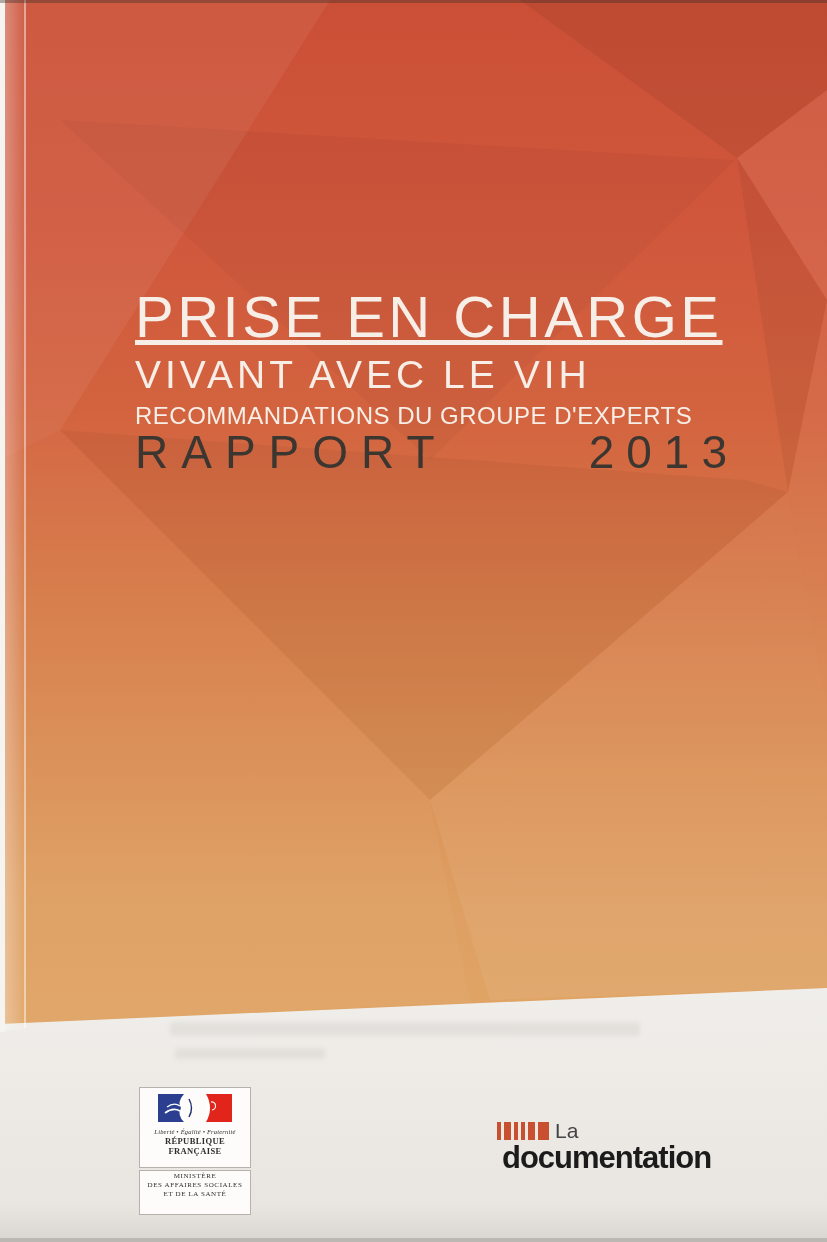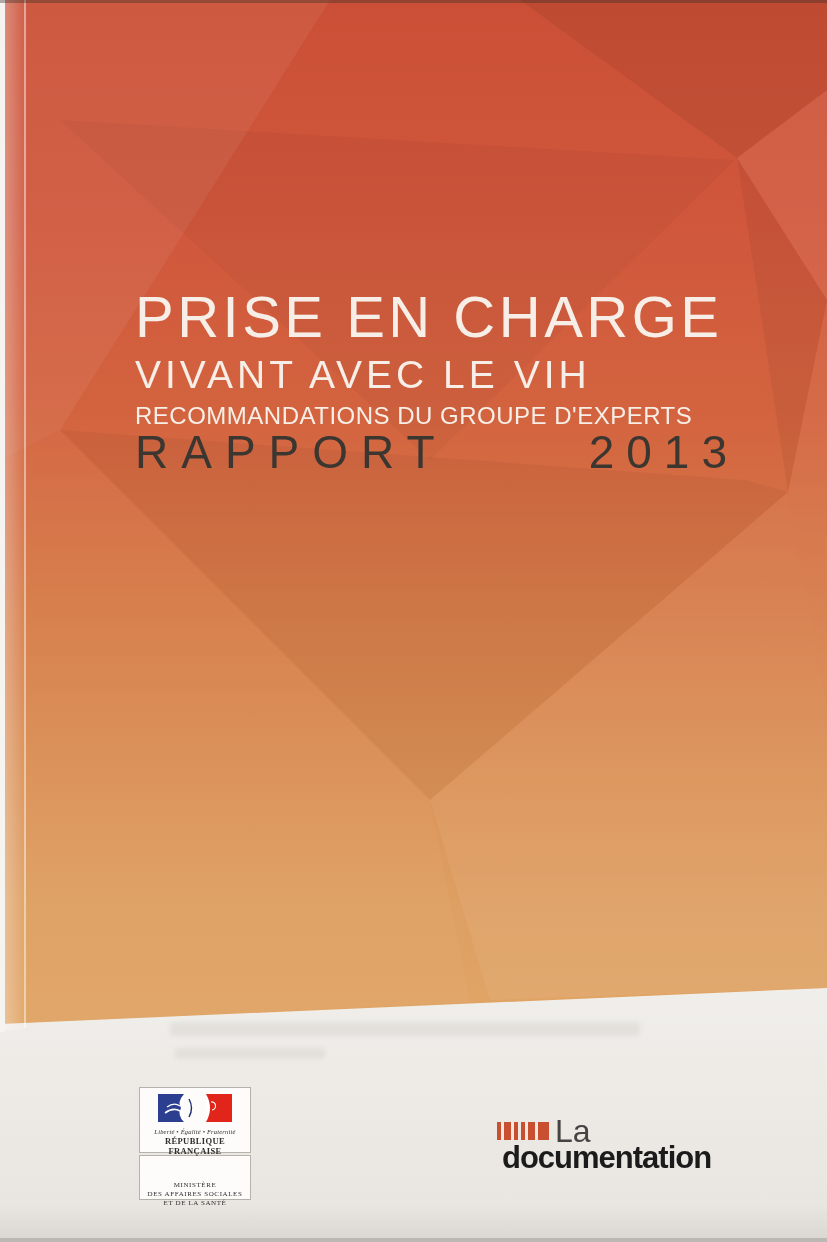--- a/index.html
+++ b/index.html
@@ -17,43 +17,43 @@
     background:linear-gradient(90deg,rgba(255,255,255,.30),rgba(255,255,255,0));z-index:3;}
   .spine-line{left:24px;top:0;width:2px;height:1028px;background:rgba(255,255,255,.45);
     filter:blur(.6px);z-index:3;}
   .edge-top{left:0;top:0;width:827px;height:3px;background:rgba(58,48,40,.38);z-index:4;}
   .edge-bottom{left:0;bottom:0;width:827px;height:4px;background:rgba(80,75,68,.22);z-index:4;}
   
   .ghost{background:#8d8c86;opacity:.12;filter:blur(2px);border-radius:3px;z-index:2;}
   
   .title-block{left:135px;top:287px;width:592px;z-index:5;color:#f7efe7;}
   .tl{white-space:nowrap;}
-  .tl1{font-size:58px;line-height:60px;letter-spacing:3.5px;}
+  .tl1{font-size:58px;line-height:60px;letter-spacing:3.5px;text-decoration:underline;}
   .tl2{font-size:42px;line-height:44px;letter-spacing:1.5px;}
   .tl3{font-size:39px;line-height:56px;letter-spacing:4px;}
   .tl4{font-size:24px;line-height:26px;letter-spacing:.5px;}
   .tl5{display:flex;justify-content:space-between;color:#3c3631;
        font-size:46px;line-height:46px;}
   .tl5 .w1{letter-spacing:13px;}
   .tl5 .w2{letter-spacing:12px;margin-right:-12px;}
   .tl6{font-size:33px;line-height:40px;letter-spacing:1px;}
   .tl7{font-size:34px;line-height:40px;letter-spacing:1px;}
   
   .ministry{left:139px;top:1087px;width:112px;z-index:5;text-align:center;
     font-family:"Liberation Serif",serif;color:#2f2f2f;}
   .mbox{border:1px solid #b5b2ac;background:#fdfcfa;box-sizing:border-box;}
-  .mbox.top{height:66px;padding-top:6px;margin-bottom:2px;}
-  .mbox.bottom{height:45px;padding-top:25px;}
+  .mbox.top{height:81px;padding-top:6px;margin-bottom:2px;}
+  .mbox.bottom{height:45px;padding-top:1px;}
   .motto{font-size:6.5px;font-style:italic;letter-spacing:.2px;margin-top:2px;}
   .republique{font-size:8.5px;font-weight:bold;letter-spacing:.4px;margin-top:1px;}
   .mline{font-size:7px;letter-spacing:.6px;line-height:9px;}
   
   .publisher{left:497px;top:1120px;width:215px;z-index:5;color:#3a3a3a;}
   .prow1{display:flex;align-items:center;height:22px;}
-  .prow1 .la{font-size:32px;color:#444;margin-left:6px;line-height:22px;}
+  .prow1 .la{font-size:21px;color:#444;margin-left:6px;line-height:22px;}
   .prow2{font-size:31px;font-weight:bold;color:#1b1b1b;letter-spacing:-1px;
          line-height:28px;margin-top:2px;padding-left:5px;white-space:nowrap;}
   .prow3{display:flex;justify-content:flex-end;align-items:center;
          font-size:31px;line-height:26px;margin-top:1px;}
   .accent-rect{width:33px;height:18px;background:#c84f30;margin-left:9px;}
 </style>
 </head>
 <body>
 
 <svg id="cover-art" class="abs" width="827" height="1242" viewBox="0 0 827 1242">

